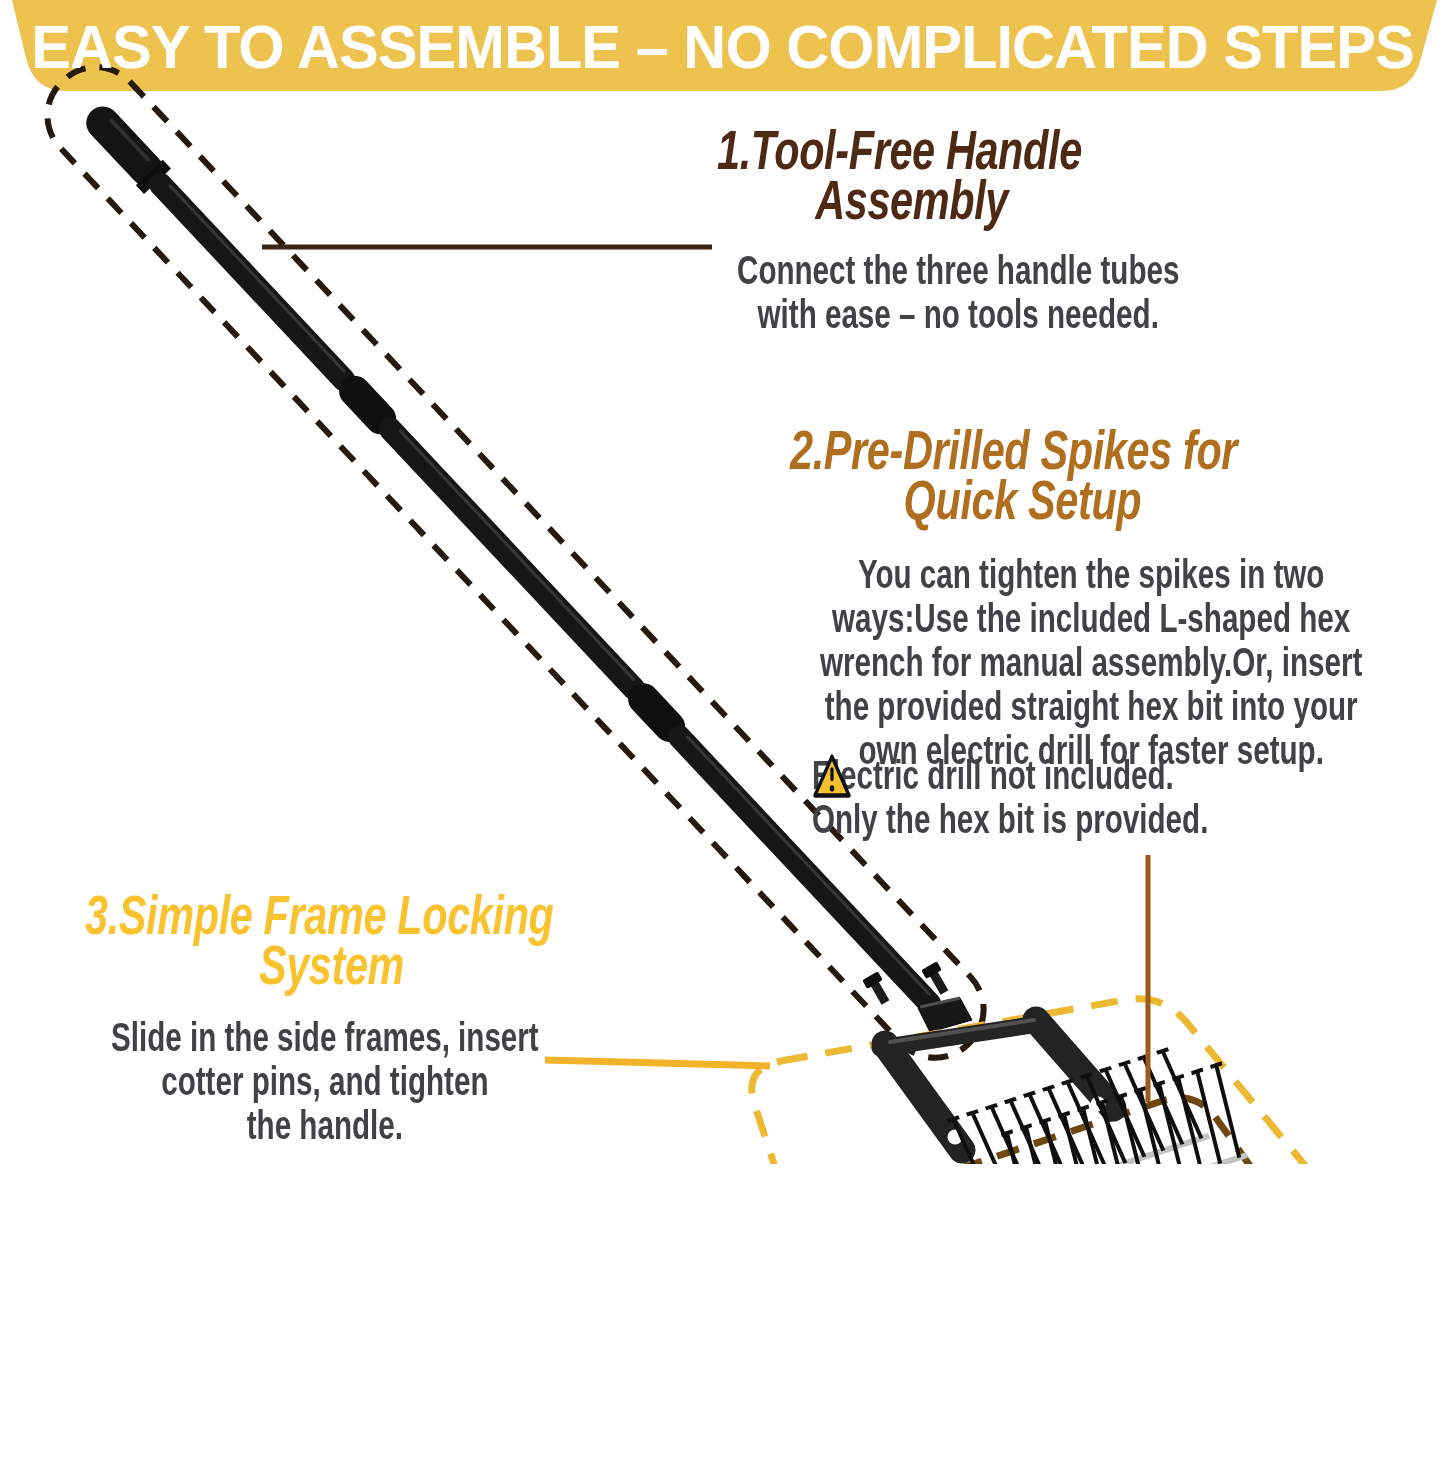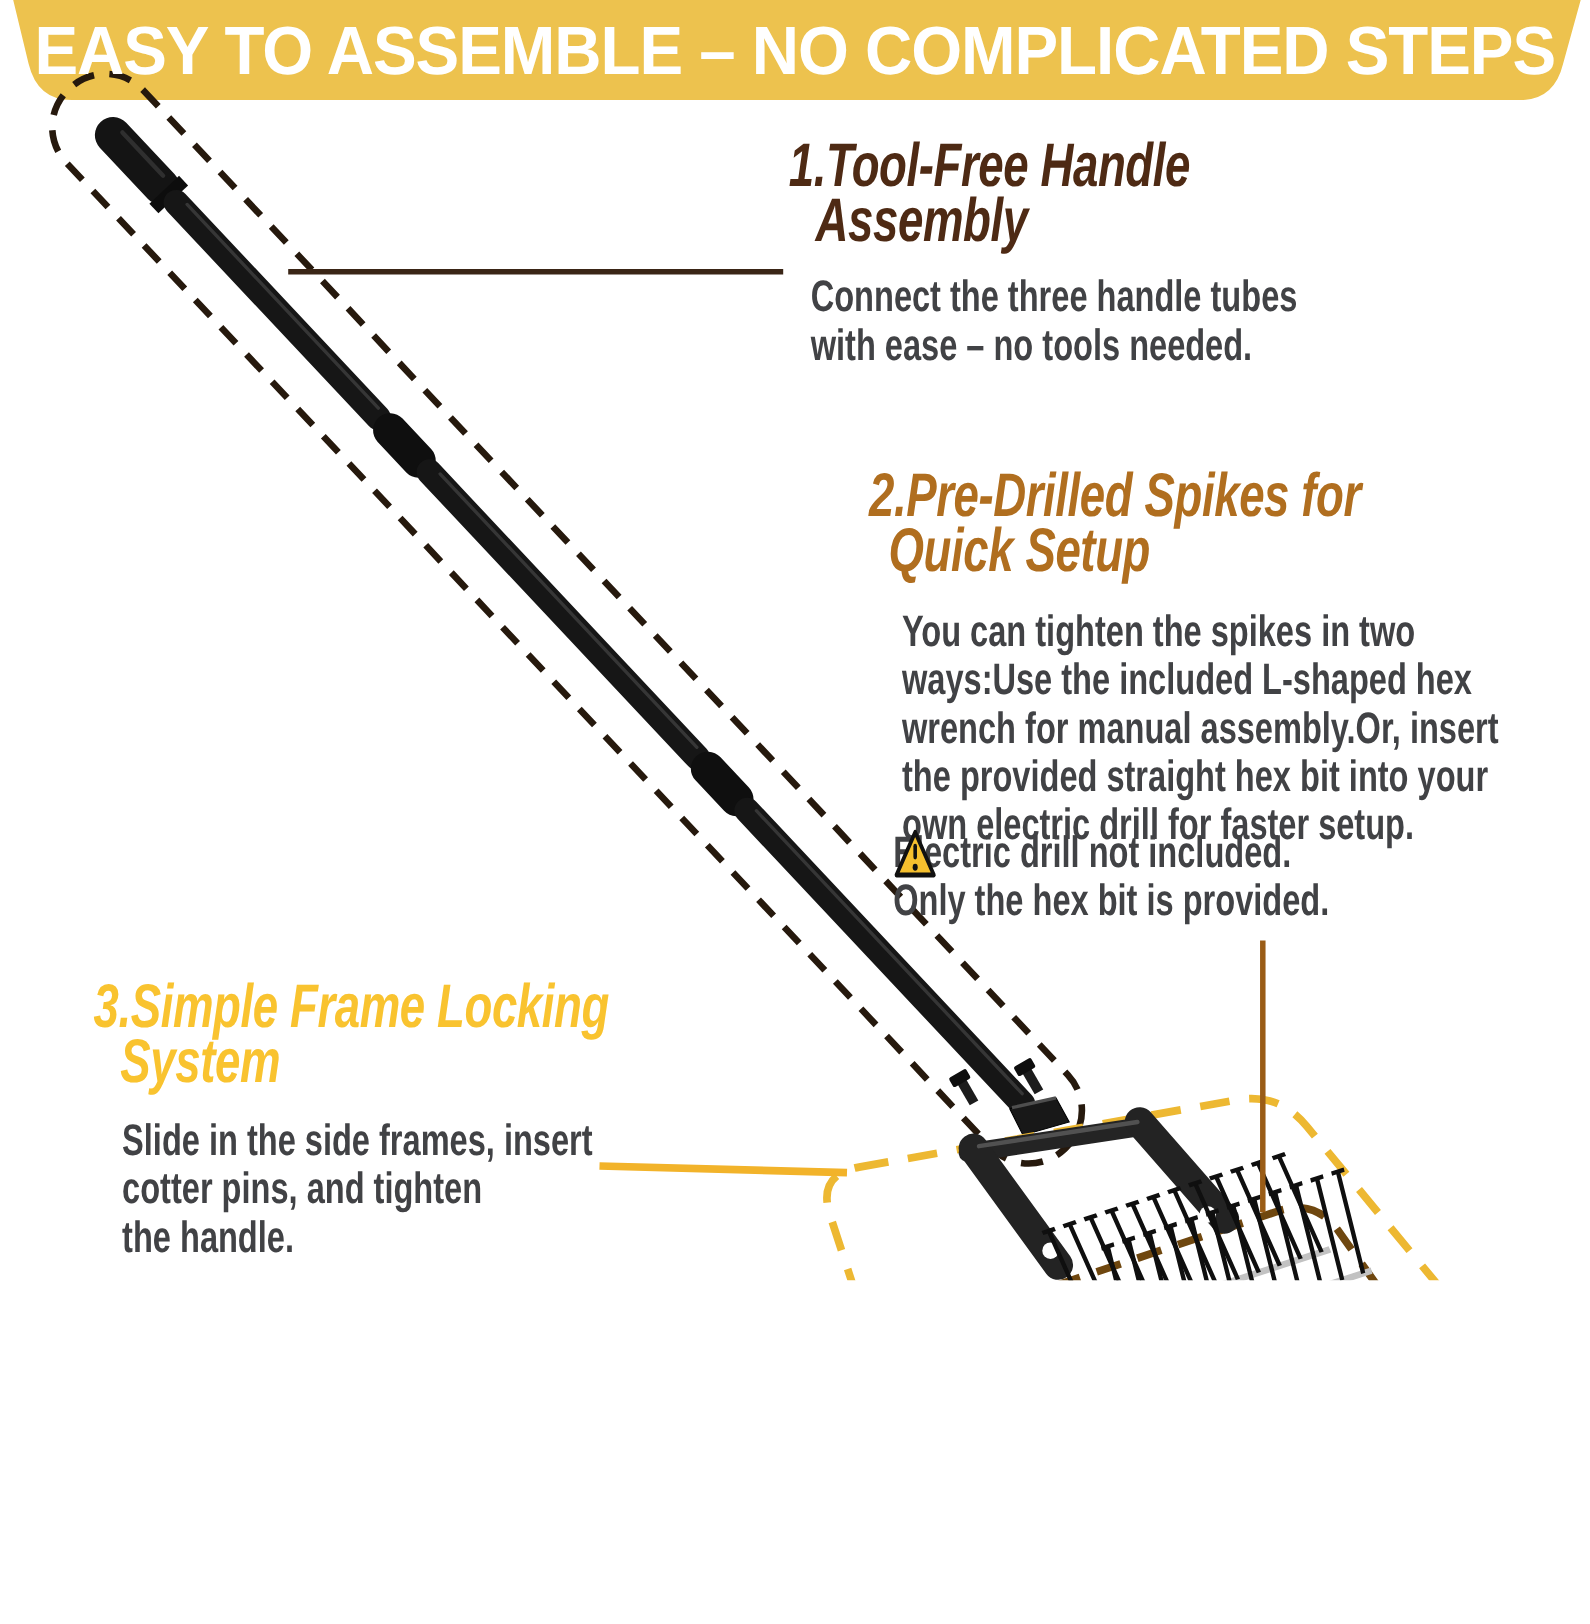--- a/index.html
+++ b/index.html
@@ -1,17 +1,17 @@
 <!DOCTYPE html>
 <html><head>
 <meta charset="utf-8">
 <style>
   html,body{margin:0;padding:0;background:#ffffff;}
   .stage{position:relative;width:1445px;height:1164px;background:#fff;overflow:hidden;
-         font-family:"Liberation Sans",sans-serif;}
+         font-family:"Liberation Sans",sans-serif;text-align:center;}
   .stage svg{position:absolute;left:0;top:0;}
   .txt{position:absolute;white-space:nowrap;transform-origin:left top;}
   .banner-title{left:0;top:0;width:1445px;height:92px;display:flex;align-items:center;justify-content:center;
     color:#fff;font-weight:700;font-size:62px;letter-spacing:-1px;transform:scaleX(0.96);transform-origin:50% 50%;}
   .head{font-style:italic;font-weight:700;font-size:56px;line-height:50px;letter-spacing:-0.5px;
         transform:scaleX(0.74);}
   .head .l2{display:block;}
   .body{font-weight:700;font-size:40px;line-height:44px;color:#414245;transform:scaleX(0.74);}
   .body .ln{display:block;}
   .head-1{left:717px;top:125px;color:#4e2a14;}

